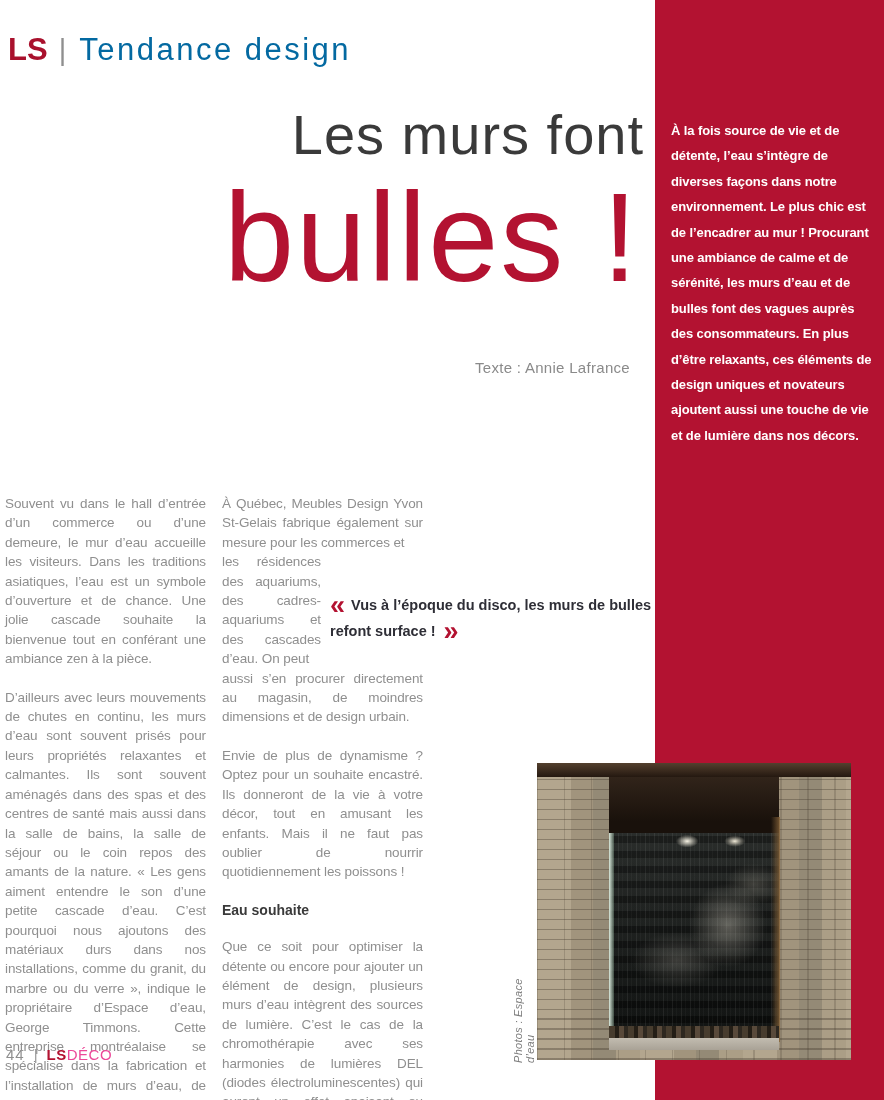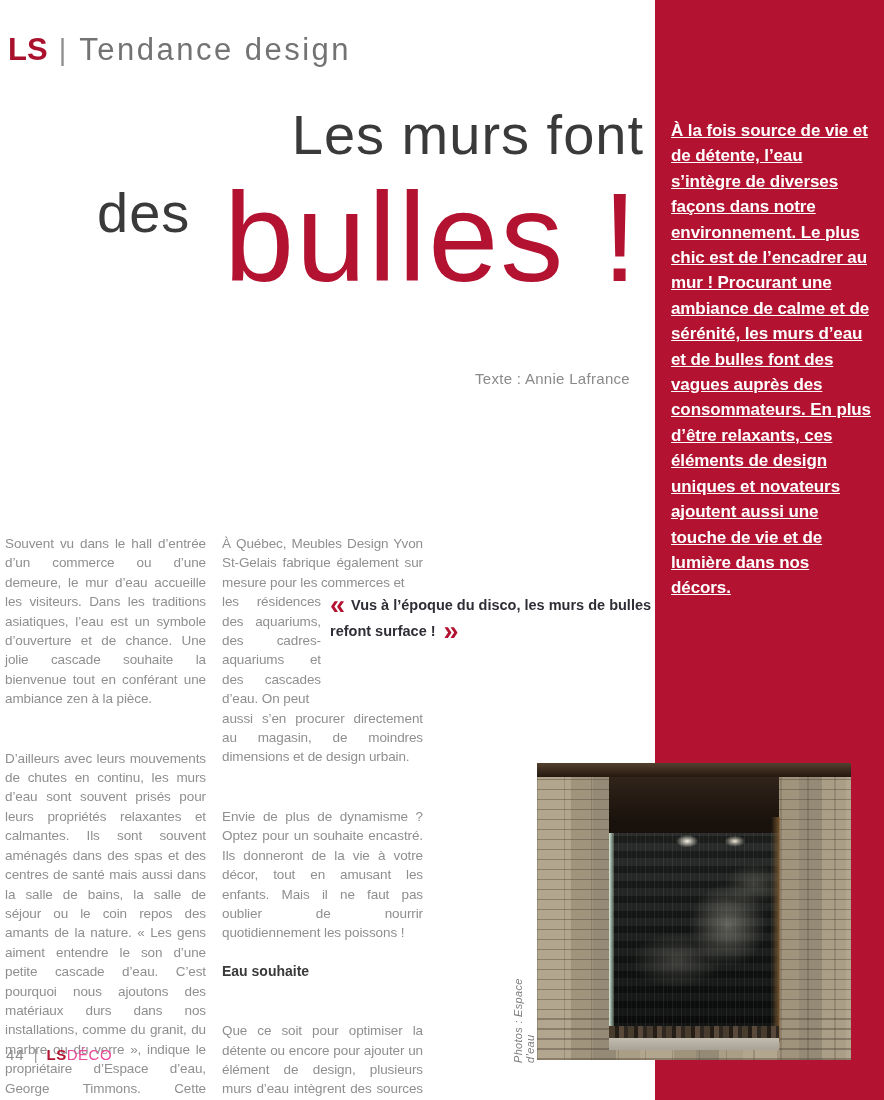--- a/index.html
+++ b/index.html
@@ -9,41 +9,41 @@
     overflow:hidden; font-family:"Liberation Sans", sans-serif; margin:0 auto;
   }
 
   
   .red-panel { position:absolute; left:655px; top:0; width:229px; height:1100px; background:#b31231; }
 
   
   .header { position:absolute; left:8px; top:32px; display:flex; align-items:baseline; }
   .header .logo { font-size:31px; font-weight:bold; color:#a9112d; letter-spacing:0; }
   .header .sep { font-size:29px; font-weight:200; color:#8f8f8f; margin:0 13px 0 11px; }
-  .header .section { font-size:31px; font-weight:300; color:#737373; letter-spacing:2.5px; }
+  .header .section { font-size:31px; font-weight:300; color:#0369a1; letter-spacing:2.5px; }
 
   
   .title-line1 { position:absolute; top:102px; left:16px; width:628px; text-align:right;
     font-size:56px; font-weight:300; color:#3a3a3a; letter-spacing:1px; }
   .title-des { position:absolute; top:180px; left:97px;
     font-size:56px; font-weight:300; color:#3a3a3a; letter-spacing:1px; }
   .title-bulles { position:absolute; top:163px; left:224px;
     font-size:126px; font-weight:300; color:#b31231; letter-spacing:2px; line-height:1.1;margin-top:6px; }
 
-  .byline { position:absolute; top:370px; left:0; width:630px; text-align:right;
+  .byline { position:absolute; top:359px; left:0; width:630px; text-align:right;
     font-size:15px; color:#8a8a8a; letter-spacing:0.3px; }
 
   
   .sidebar-text { position:absolute; left:671px; top:118px; width:202px;
-    color:#ffffff; font-weight:bold; font-size:17px; line-height:25.4px; letter-spacing:-0.1px;text-decoration:underline; }
+    color:#ffffff; font-weight:bold; font-size:13px; line-height:25.4px; letter-spacing:-0.1px; }
 
   
   .col { position:absolute; color:#8f8f8f; font-size:13.5px; line-height:19.4px;
     text-align:justify; letter-spacing:-0.1px; }
-  .col p { margin-bottom:19px;margin-top:40px; }
+  .col p { margin-bottom:19px; }
   .col1 { left:5px; top:494px; width:201px; }
   .col2 { left:222px; top:494px; width:201px; }
   .narrow-block { display:block; width:99px; text-align:justify; }
   .col-heading { color:#3a3a3a; font-weight:bold; font-size:14px; margin:2px 0 17px 0; letter-spacing:0; }
 
   
   .pull-quote { position:absolute; left:330px; top:592px; width:322px;
     color:#2e2e36; font-weight:bold; font-size:14.5px; line-height:26px; }
   .pq-icon { color:#b31231; font-weight:bold; font-size:27px; line-height:0; vertical-align:-4px; }
   .pq-open { margin-right:6px; }
@@ -100,21 +100,20 @@
 
   <div class="red-panel"></div>
 
   <div class="header">
     <span class="logo">LS</span>
     <span class="sep">|</span>
     <span class="section">Tendance design</span>
   </div>
 
   <div class="title-line1">Les murs font</div>
-  <div class="title-des">des</div>
   <div class="title-bulles">bulles !</div>
 
   <div class="byline">Texte : Annie Lafrance</div>
 
   <div class="sidebar-text">À la fois source de vie et de détente, l’eau s’intègre de diverses façons dans notre environnement. Le plus chic est de l’encadrer au mur ! Procurant une ambiance de calme et de sérénité, les murs d’eau et de bulles font des vagues auprès des consommateurs. En plus d’être relaxants, ces éléments de design uniques et novateurs ajoutent aussi une touche de vie et de lumière dans nos décors.</div>
 
   <div class="col col1">
     <p>Souvent vu dans le hall d’entrée d’un commerce ou d’une demeure, le mur d’eau accueille les visiteurs. Dans les traditions asiatiques, l’eau est un symbole d’ouverture et de chance. Une jolie cascade souhaite la bienvenue tout en conférant une ambiance zen à la pièce.</p>
     <p>D’ailleurs avec leurs mouvements de chutes en continu, les murs d’eau sont souvent prisés pour leurs propriétés relaxantes et calmantes. Ils sont souvent aménagés dans des spas et des centres de santé mais aussi dans la salle de bains, la salle de séjour ou le coin repos des amants de la nature. « Les gens aiment entendre le son d’une petite cascade d’eau. C’est pourquoi nous ajoutons des matériaux durs dans nos installations, comme du granit, du marbre ou du verre », indique le propriétaire d’Espace d’eau, George Timmons. Cette entreprise montréalaise se spécialise dans la fabrication et l’installation de murs d’eau, de bulles ou d’aquariums sur mesure partout au Québec, et même outre-mer.</p>
   </div>

